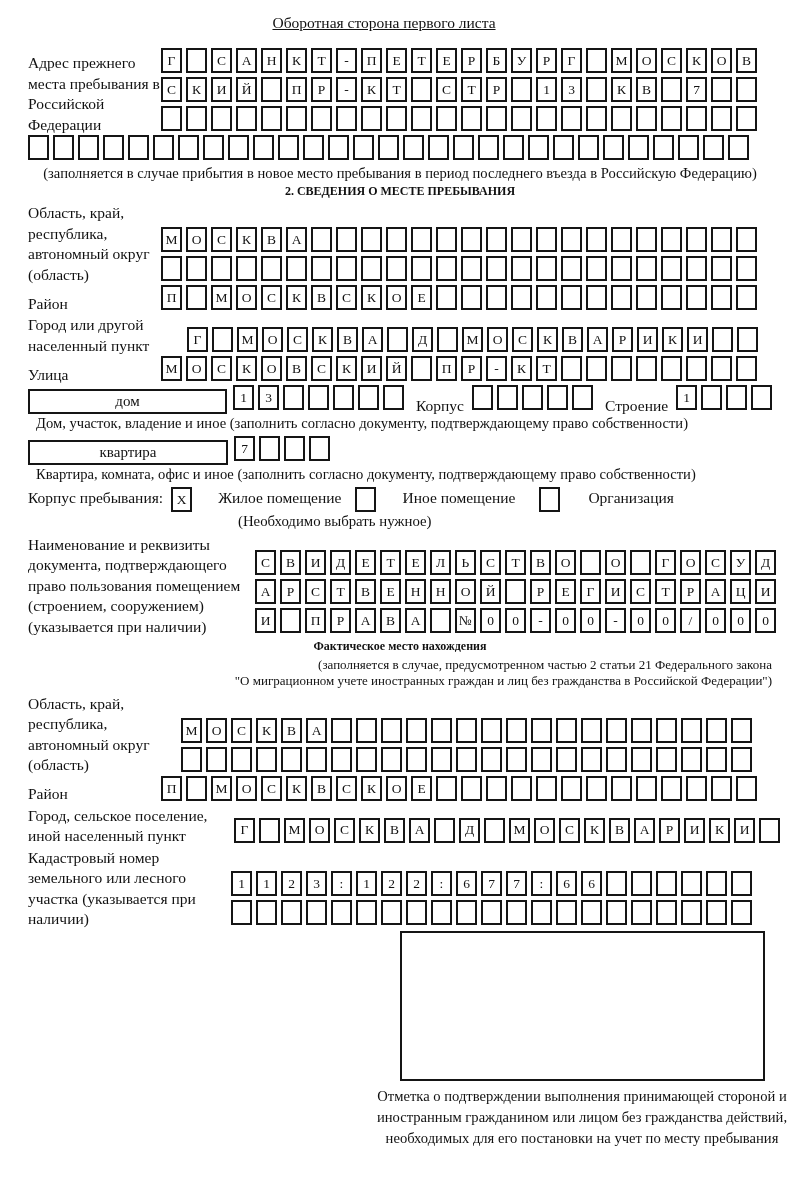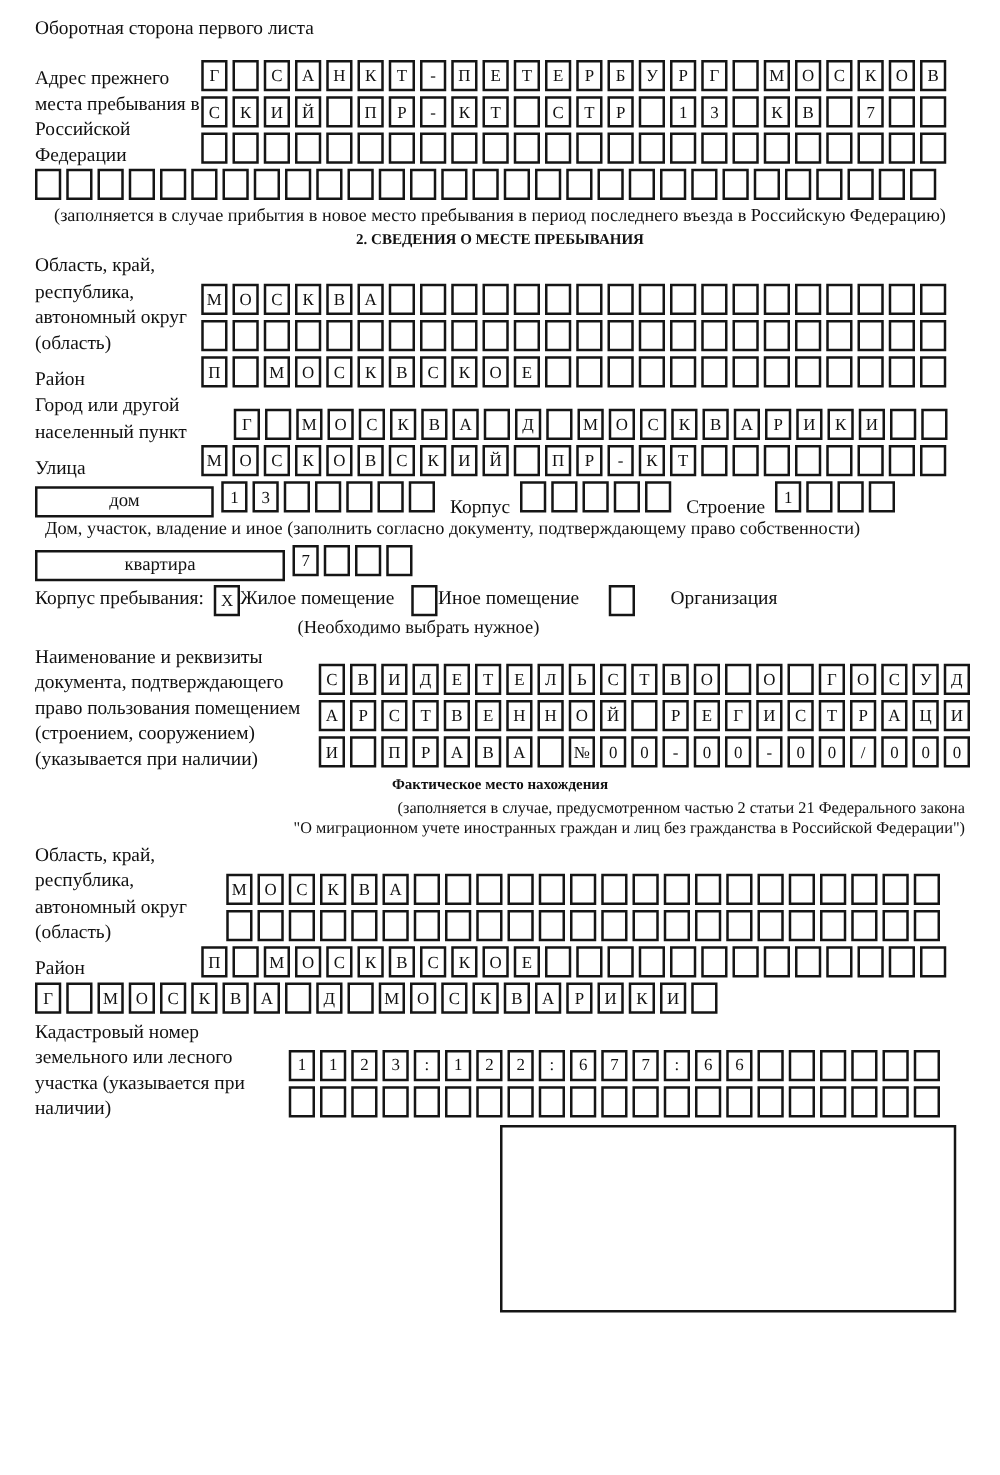--- a/index.html
+++ b/index.html
@@ -3,21 +3,21 @@
 <meta charset="utf-8">
 <style>
   html, body { margin:0; padding:0; background:#fff; }
   body {
     width:800px; height:1180px; overflow:hidden;
     color:#111; font-family:"Liberation Serif", serif; font-size:15.5px;
     -webkit-font-smoothing:antialiased;
   }
   .page { padding:14px 28px 0 28px; box-sizing:border-box; }
 
-  .top-note { text-align:left; padding-right:32px; margin-bottom:16px; }
+  .top-note { text-align:center; padding-right:32px; margin-bottom:16px;text-decoration:underline; }
 
   .frow { display:flex; align-items:flex-end; }
   .flabel { flex-shrink:0; line-height:1.32; padding-top:1px; }
   .w133 { width:133px; } .w153 { width:153px; } .w159 { width:159px; }
   .w203 { width:203px; } .w206 { width:206px; } .w227 { width:227px; }
 
   .boxrow { display:flex; gap:4px; margin-bottom:4px; }
   .cell {
     width:21px; height:25px; box-sizing:border-box; flex-shrink:0;
     border:2px solid #151515; background:#fff;
@@ -32,21 +32,21 @@
   .inline-label { padding-top:3px; line-height:1.1; }
 
   .center { text-align:center; }
   .note { font-size:14.6px; line-height:1.25; }
   .caption-note { font-size:14.6px; margin:1px 0 4px 8px; }
 
   .sec-title { font-weight:bold; font-size:12px; text-align:center; margin:2px 0 3px 0; }
 
   .stay-row { display:flex; align-items:flex-start; margin-top:3px; }
   .stay-row .cell { margin:0 0 0 8px; }
-  .stay-row .opt-label { margin-left:0; padding-top:2px; }
+  .stay-row .opt-label { margin-left:26px; padding-top:2px; }
   .stay-note { margin:1px 0 4px 210px; font-size:14.8px; }
 
   .doc-block { margin-top:2px; }
 
   .subtitle { text-align:right; font-size:13px; line-height:1.22; }
 
   .cad-rows { padding-top:14px; }
 
   .stamp-box {
     width:365px; height:150px; border:2px solid #151515; box-sizing:border-box;
@@ -323,21 +323,21 @@
         <span class="cell"></span>
         <span class="cell"></span>
         <span class="cell"></span>
         <span class="cell"></span>
         <span class="cell"></span>
         <span class="cell"></span>
       </div>
   </div>
 
   <div class="frow">
-    <div class="widebox" style="width:143px;">дом</div>
+    <div class="widebox" style="width:199px;">дом</div>
     <div class="boxrow" style="margin-left:6px;">
         <span class="cell">1</span>
         <span class="cell">3</span>
         <span class="cell"></span>
         <span class="cell"></span>
         <span class="cell"></span>
         <span class="cell"></span>
         <span class="cell"></span>
       </div>
     <div class="inline-label" style="margin-left:12px;">Корпус</div>
@@ -360,20 +360,21 @@
 
   <div class="frow">
     <div class="widebox" style="width:200px;">квартира</div>
     <div class="boxrow" style="margin-left:6px;">
         <span class="cell">7</span>
         <span class="cell"></span>
         <span class="cell"></span>
         <span class="cell"></span>
       </div>
   </div>
+  <div class="caption-note">Квартира, комната, офис и иное (заполнить согласно документу, подтверждающему право собственности)</div>
 
   <div class="stay-row">
     <div class="inline-label" style="padding-top:2px;">Корпус пребывания:</div>
     <div class="cell">X</div>
     <div class="opt-label">Жилое помещение</div>
     <div class="cell" style="margin-left:14px;"></div>
     <div class="opt-label">Иное помещение</div>
     <div class="cell" style="margin-left:24px;"></div>
     <div class="opt-label" style="margin-left:28px;">Организация</div>
   </div>
@@ -538,20 +539,21 @@
         <span class="cell"></span>
         <span class="cell"></span>
         <span class="cell"></span>
         <span class="cell"></span>
         <span class="cell"></span>
         <span class="cell"></span>
       </div>
   </div>
 
   <div class="frow">
+    <div class="flabel w206">Город, сельское поселение, иной населенный пункт</div>
     <div class="boxrow">
         <span class="cell">Г</span>
         <span class="cell"></span>
         <span class="cell">М</span>
         <span class="cell">О</span>
         <span class="cell">С</span>
         <span class="cell">К</span>
         <span class="cell">В</span>
         <span class="cell">А</span>
         <span class="cell"></span>
@@ -617,14 +619,15 @@
           <span class="cell"></span>
           <span class="cell"></span>
           <span class="cell"></span>
           <span class="cell"></span>
           <span class="cell"></span>
         </div>
     </div>
   </div>
 
   <div class="stamp-box"></div>
+  <div class="stamp-caption">Отметка о подтверждении выполнения принимающей стороной и иностранным гражданином или лицом без гражданства действий, необходимых для его постановки на учет по месту пребывания</div>
 
 </div>
 
 </body></html>

